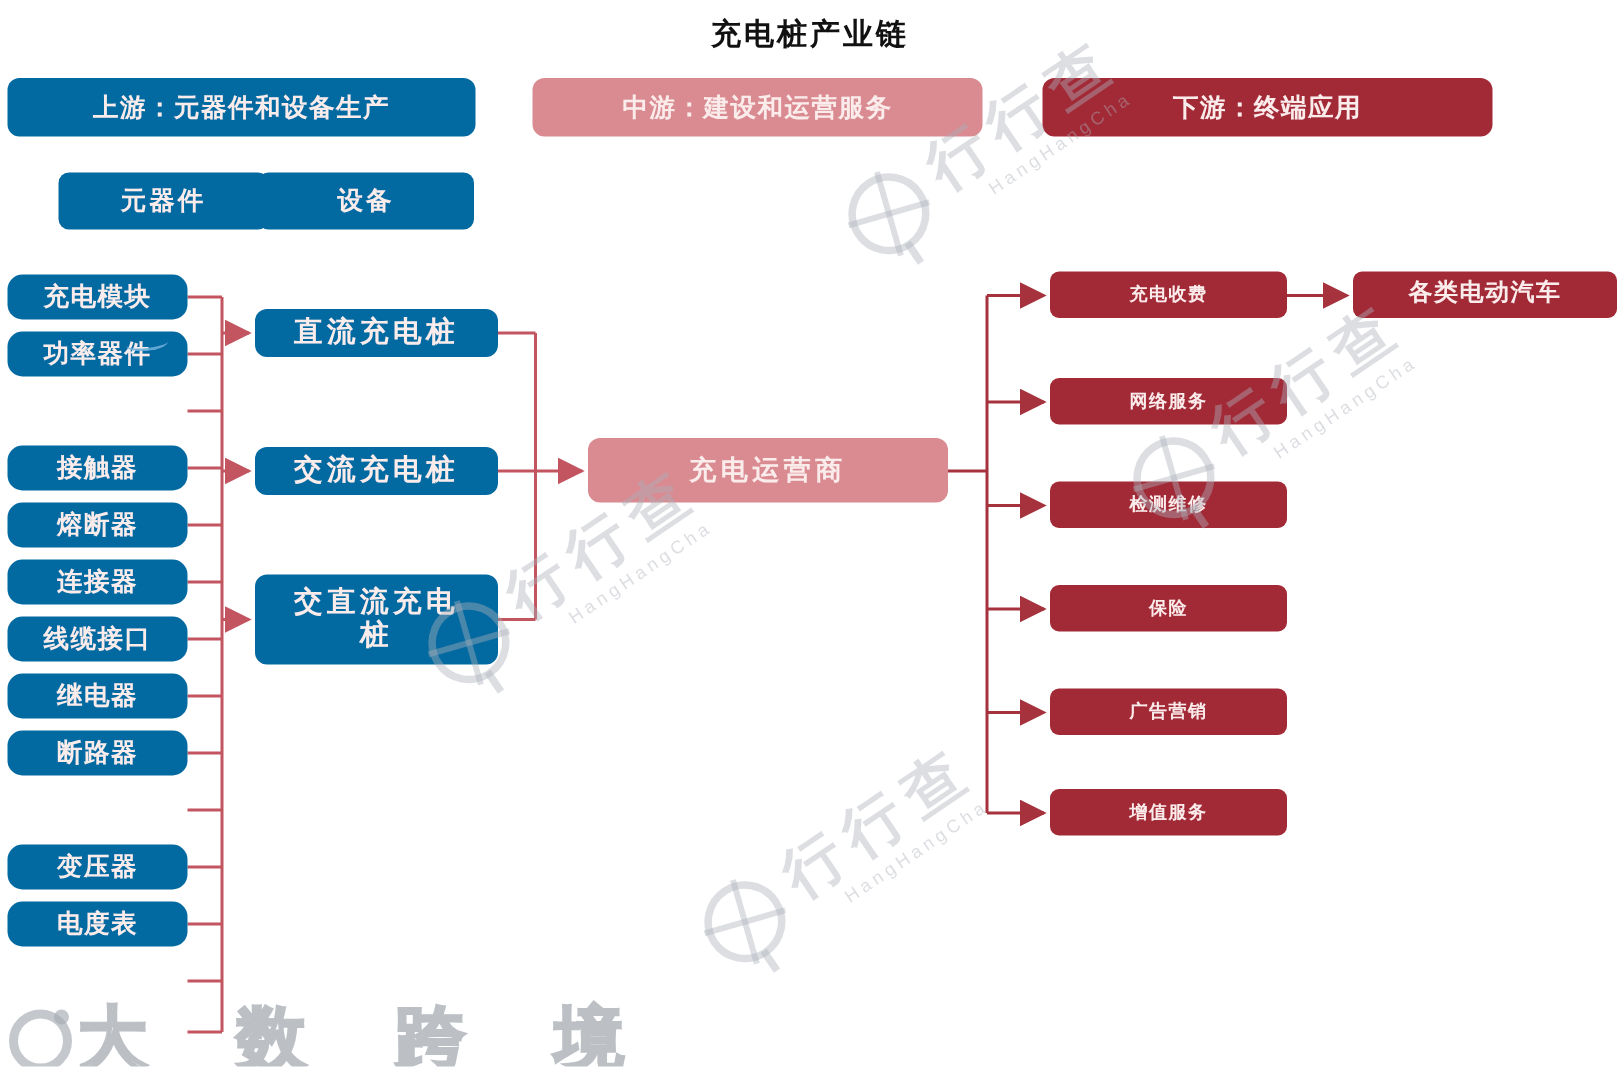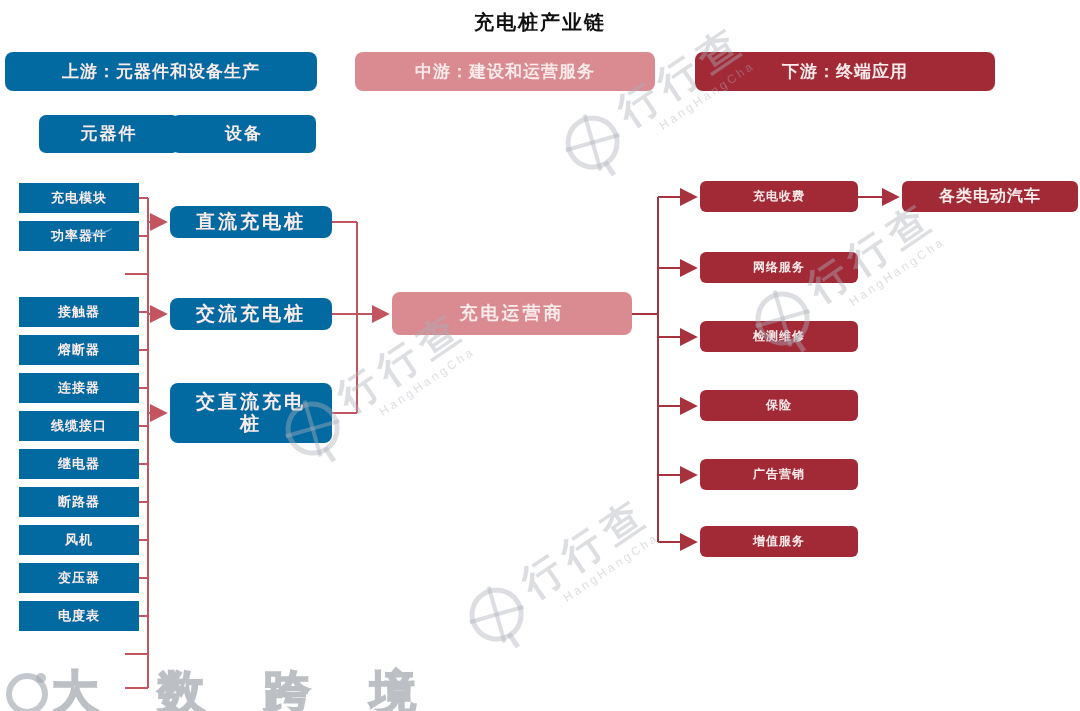--- a/index.html
+++ b/index.html
@@ -25,21 +25,21 @@
 
   .hdr   { top:52px; height:39px; font-size:17px; letter-spacing:1px; border-radius:8px; }
   .hdr-up   { left:5px;   width:312px; }
   .hdr-mid  { left:355px; width:300px; }
   .hdr-down { left:695px; width:300px; }
 
   .sub   { top:115px; height:38px; font-size:17px; letter-spacing:2px; }
   .sub-comp { left:5px;   width:140px;margin-left:34px; }
   .sub-equ  { left:172px; width:144px; }
 
-  .comp  { left:5px; width:120px; height:30px; font-size:13px; letter-spacing:1px; border-radius:0;margin-left:14px; }
+  .comp  { left:5px; width:120px; height:30px; font-size:17px; letter-spacing:1px; border-radius:10px; }
 
   .pile  { left:170px; width:162px; font-size:19px; letter-spacing:3px; padding:0 16px; border-radius:8px; }
   .pile-dc   { top:206px; height:32px; }
   .pile-ac   { top:298px; height:32px; }
   .pile-acdc { top:383px; height:60px; }
 
   .operator { left:392px; top:292px; width:240px; height:43px; font-size:18px; letter-spacing:3px; border-radius:8px; }
 
   .svc { left:700px; width:158px; height:31px; font-size:12px; letter-spacing:1px; border-radius:6px; }
   .ev  { left:902px; top:181px; width:176px; height:31px; font-size:16px; letter-spacing:1px; border-radius:6px; }
@@ -146,21 +146,20 @@
   <div class="box med sub sub-equ">设备</div>
 
   <div class="box med comp" style="top:183px">充电模块</div>
   <div class="box med comp" style="top:221px">功率器件</div>
   <div class="box med comp" style="top:297px">接触器</div>
   <div class="box med comp" style="top:335px">熔断器</div>
   <div class="box med comp" style="top:373px">连接器</div>
   <div class="box med comp" style="top:411px">线缆接口</div>
   <div class="box med comp" style="top:449px">继电器</div>
   <div class="box med comp" style="top:487px">断路器</div>
-  <div class="box med comp" style="top:525px">风机</div>
   <div class="box med comp" style="top:563px">变压器</div>
   <div class="box med comp" style="top:601px">电度表</div>
 
   <div class="blue-mark"></div>
 
   <div class="box med pile pile-ac">交流充电桩</div>
   <div class="box med pile pile-dc">直流充电桩</div>
   <div class="box med pile pile-acdc">交直流充电桩</div>
 
   <div class="box light operator">充电运营商</div>

